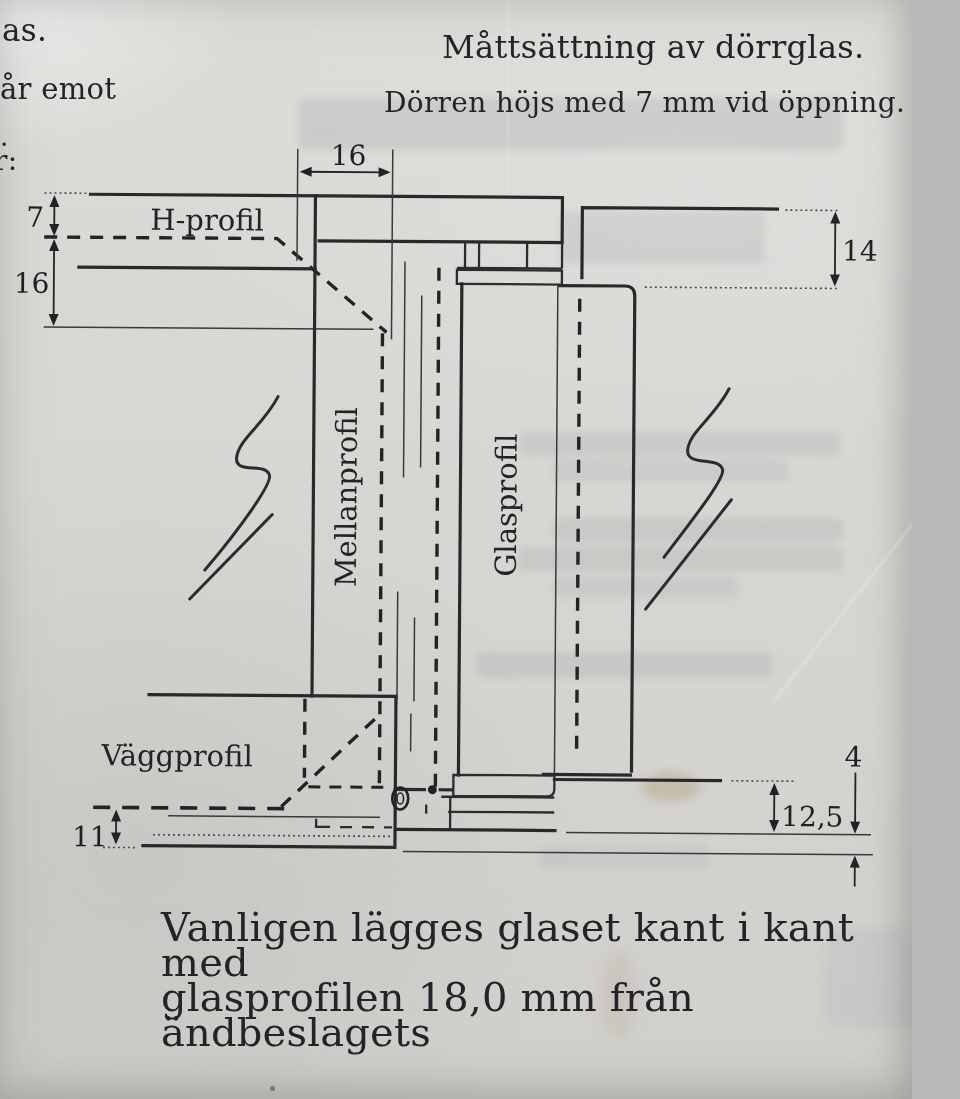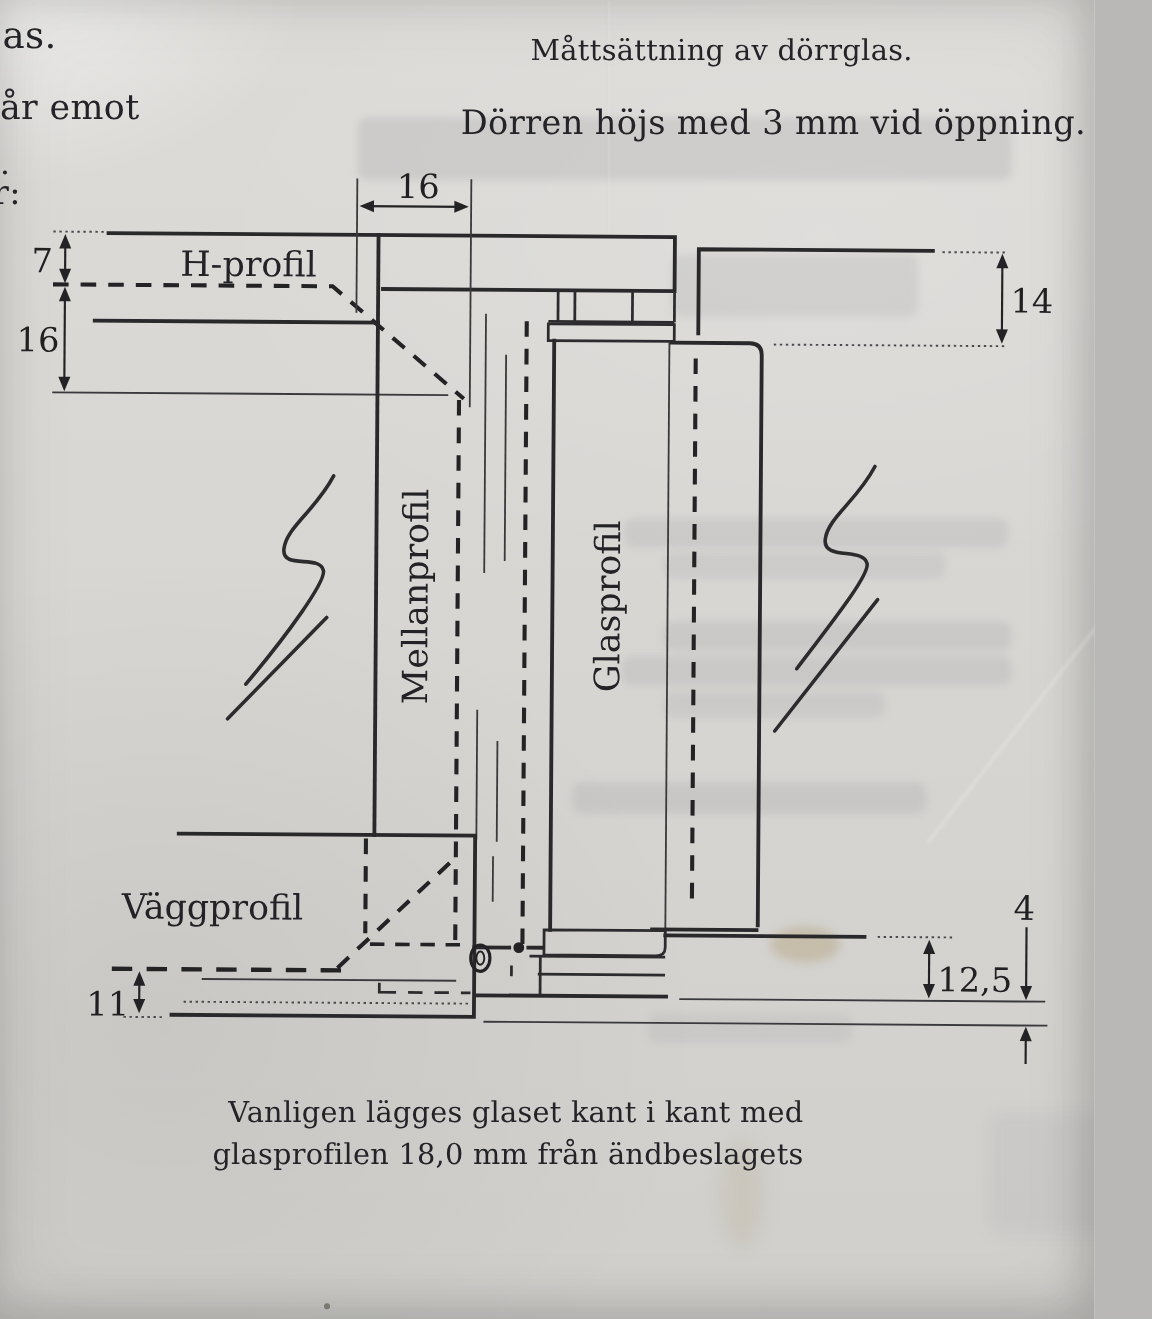--- a/index.html
+++ b/index.html
@@ -8,30 +8,29 @@
     width:912px;height:1099px;
     overflow:hidden;
     font-family:"DejaVu Serif","Liberation Serif",serif;
     color:#242327;
     background:
       radial-gradient(420px 260px at 0% 0%, rgba(255,255,255,.45), rgba(255,255,255,0) 60%),
       radial-gradient(900px 500px at 75% 18%, rgba(255,255,255,.12), rgba(255,255,255,0) 60%),
       radial-gradient(700px 600px at 15% 78%, rgba(0,0,0,.05), rgba(0,0,0,0) 65%),
       linear-gradient(180deg,#dcdbd8 0%,#d7d6d3 45%,#d0cfcc 100%);
     box-shadow: inset 0 0 70px rgba(0,0,0,.07), inset -14px 0 30px rgba(0,0,0,.09), inset 0 -16px 34px rgba(0,0,0,.08);
-    text-align: right;
   }
   .txt{position:absolute;white-space:nowrap;letter-spacing:.3px;}
   .frag-as   {left:2px;   top:12px;  font-size:31px;}
   .frag-emot {left:0px;   top:72px;  font-size:29px;}
   .frag-dot  {left:0px;   top:122px; font-size:26px;}
   .frag-r    {left:-6px;  top:144px; font-size:28px;}
-  .title     {left:442px; top:28px;  font-size:24px;}
+  .title     {left:442px; top:28px;  font-size:32px;}
   .subtitle  {left:384px; top:86px;  font-size:28px;}
-  .caption{position:absolute;left:177px;top:910px;font-size:24px;line-height:35px;letter-spacing:.2px;}
+  .caption{position:absolute;left:161px;top:910px;font-size:40px;line-height:35px;letter-spacing:.2px;}
   svg.draw{position:absolute;left:0;top:0;transform:rotate(.4deg);transform-origin:480px 550px;}
   
   .ghost{position:absolute;border-radius:8px;background:rgba(100,100,110,.11);filter:blur(3px);}
   .stain{position:absolute;border-radius:50%;}
   .crease{position:absolute;}
   .num{font-family:"DejaVu Serif","Liberation Serif",serif;font-size:28px;fill:#201f22;}
   .lbl{font-family:"DejaVu Serif","Liberation Serif",serif;font-size:29px;fill:#232226;}
 </style>
 </head>
 <body>
@@ -55,21 +54,21 @@
 
   <div class="crease" style="left:506px;top:0;width:3px;height:195px;background:linear-gradient(90deg,rgba(0,0,0,.05),rgba(255,255,255,.35),rgba(0,0,0,.04));filter:blur(1px);"></div>
   <div class="crease" style="left:852px;top:470px;width:2px;height:260px;background:rgba(255,255,255,.28);transform:rotate(38deg);filter:blur(1.2px);"></div>
 
   <div class="txt frag-as">as.</div>
   <div class="txt frag-emot">år emot</div>
   <div class="txt frag-dot">.</div>
   <div class="txt frag-r">r:</div>
 
   <div class="txt title">Måttsättning av dörrglas.</div>
-  <div class="txt subtitle">Dörren höjs med 3 mm vid öppning.</div>
+  <div class="txt subtitle">Dörren höjs med 7 mm vid öppning.</div>
 
   <svg class="draw" width="960" height="1099" viewBox="0 0 960 1099">
     <defs>
       <pattern id="hatch1" width="6" height="6" patternUnits="userSpaceOnUse" patternTransform="rotate(45)">
         <rect width="6" height="6" fill="#b6b5b2"></rect>
         <line x1="1" y1="0" x2="1" y2="6" stroke="#7a7974" stroke-width="2.2"></line>
       </pattern>
       <pattern id="hatch2" width="5" height="5" patternUnits="userSpaceOnUse" patternTransform="rotate(45)">
         <rect width="5" height="5" fill="#a8a7a4"></rect>
         <line x1="1" y1="0" x2="1" y2="5" stroke="#55544f" stroke-width="2"></line>

